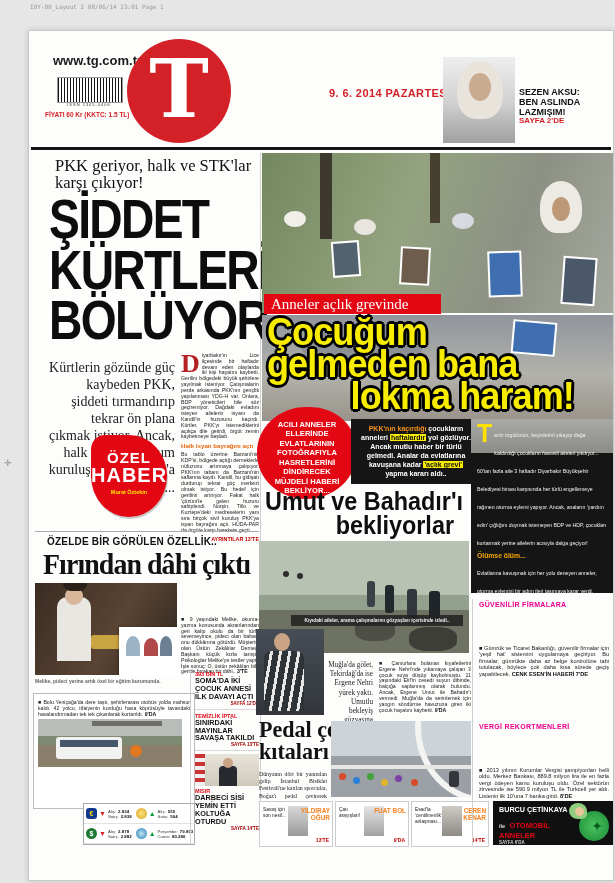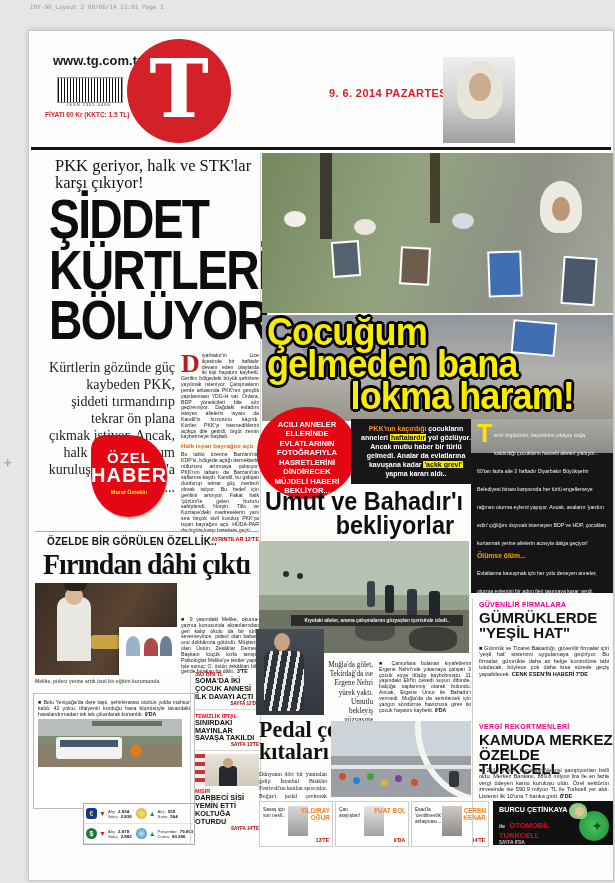--- a/index.html
+++ b/index.html
@@ -114,20 +114,26 @@
         <div class="logo-t">T</div>
       </div>
     </div>
 
     <div class="a date" style="left:300px;top:56px;">9. 6. 2014 PAZARTESİ</div>
 
     <div class="a ph" style="left:414px;top:26px;width:72px;height:86px;background:linear-gradient(180deg,#efefef,#cfcfcf 55%,#9f9f9f);">
       <div class="shape" style="left:14px;top:4px;width:46px;height:58px;border-radius:50% 50% 40% 40%;background:#e8e4dc;"></div>
       <div class="shape" style="left:26px;top:16px;width:22px;height:28px;border-radius:50%;background:#c9ab92;"></div>
     </div>
+    <div class="a sezen" style="left:490px;top:56px;width:92px;">
+      <div>SEZEN AKSU:</div>
+      <div>BEN ASLINDA</div>
+      <div>LAZMIŞIM!</div>
+      <div class="pg">SAYFA 2'DE</div>
+    </div>
 
     <div class="a rule" style="left:2px;top:116px;width:580px;height:3px;"></div>
     <div class="a vr" style="left:231px;top:122px;height:692px;"></div>
 
     <div class="a kicker-serif" style="left:26px;top:126px;width:200px;">PKK geriyor, halk ve STK'lar karşı çıkıyor!</div>
     <div class="a huge" style="left:20px;top:163px;">
       <div>ŞİDDET</div>
       <div>KÜRTLERİ</div>
       <div>BÖLÜYOR</div>
     </div>
@@ -275,20 +281,21 @@
       <div class="shape" style="left:138px;top:94px;width:26px;height:34px;background:#fff;padding:2px;transform:rotate(3deg);">
           <div style="width:100%;height:100%;background:#6e5d4c;"></div>
         </div>
       <div class="shape" style="left:226px;top:98px;width:30px;height:42px;background:#fff;padding:2px;transform:rotate(-2deg);">
           <div style="width:100%;height:100%;background:#3f6fb0;"></div>
         </div>
       <div class="shape" style="left:300px;top:104px;width:30px;height:44px;background:#fff;padding:2px;transform:rotate(4deg);">
           <div style="width:100%;height:100%;background:#4a586a;"></div>
         </div>
     </div>
+    <div class="a ribbon" style="left:235px;top:263px;width:170px;height:20px;">Anneler açlık grevinde</div>
 
     <div class="a ph" style="left:233px;top:284px;width:351px;height:106px;background:linear-gradient(#90959c,#b2b2ac 55%,#99948b);">
       <div class="shape" style="left:250px;top:6px;width:40px;height:30px;background:#fff;padding:2px;transform:rotate(5deg);">
           <div style="width:100%;height:100%;background:#3f6fb0;"></div>
         </div>
       <div class="shape" style="left:40px;top:10px;width:120px;height:40px;border-radius:40%;background:#7d828c;opacity:.6;"></div>
     </div>
     <div class="a yellowh" style="left:238px;top:285px;">
       <div>Çocuğum</div>
       <div>gelmeden bana</div>
@@ -373,42 +380,34 @@
       <div class="a ph" style="left:30px;top:4px;width:20px;height:30px;background:linear-gradient(#cfcac4,#8e8a85);"></div>
       <div class="a cname" style="left:40px;top:6px;width:34px;">CEREN KENAR</div>
       <div class="a cpage" style="right:3px;bottom:3px;">14'TE</div>
     </div>
 
     <div class="a burcu ph" style="left:464px;top:770px;width:120px;height:44px;">
       <div class="a" style="left:6px;top:4px;">
         <div class="n">BURCU ÇETİNKAYA</div>
         <span class="ile">ile</span>
         <span class="r">OTOMOBİL</span>
-        <div class="r">TURKCELL</div>
+        <div class="r">ANNELER</div>
         <div class="p">SAYFA 6'DA</div>
       </div>
       <div class="shape" style="right:4px;top:10px;width:30px;height:30px;border-radius:50%;background:radial-gradient(#49c45f,#1d8a35);"></div>
       <div class="shape" style="right:10px;top:16px;color:#0b5c1d;font-size:14px;line-height:18px;">✦</div>
       <div class="shape" style="right:26px;top:2px;width:18px;height:16px;border-radius:50% 50% 30% 50%;background:#8fce7e;"></div>
       <div class="shape" style="right:29px;top:6px;width:9px;height:9px;border-radius:50%;background:#e8c49a;"></div>
     </div>
 
     <div class="a vr" style="left:443px;top:568px;height:246px;"></div>
     <div class="a pink-k" style="left:450px;top:570px;">GÜVENİLİR FİRMALARA</div>
-    <div class="a r-h" style="left:450px;top:580px;">
-      <div>GÜMRÜKLERDE</div>
-      <div>"YEŞİL HAT"</div>
-    </div>
     <div class="a r-b" style="left:450px;top:614px;width:130px;">
       <span>■ Gümrük ve Ticaret Bakanlığı, güvenilir firmalar için 'yeşil hat' sistemini uygulamaya geçiriyor. Bu firmalar, gümrükte daha az belge kontrolüne tabi tutulacak, böylece çok daha kısa sürede geçiş yapabilecek.</span> <span class="pgbold">CENK ESEN'İN HABERİ 7'DE</span>
     </div>
 
     <div class="a pink-k" style="left:450px;top:692px;">VERGİ REKORTMENLERİ</div>
-    <div class="a r-h" style="left:450px;top:702px;">
-      <div>KAMUDA MERKEZ</div>
-      <div>ÖZELDE TURKCELL</div>
-    </div>
     <div class="a r-b" style="left:450px;top:736px;width:130px;">
       <span>■ 2013 yılının Kurumlar Vergisi şampiyonları belli oldu. Merkez Bankası, 889.8 milyon lira ile en fazla vergi ödeyen kamu kuruluşu oldu. Özel sektörün zirvesinde ise 590.9 milyon TL ile Turkcell yer aldı. Listenin ilk 10'una 7 banka girdi.</span> <span class="pgbold">8'DE</span>
     </div>
 
   </div>
 </div>
 
 </body></html>

